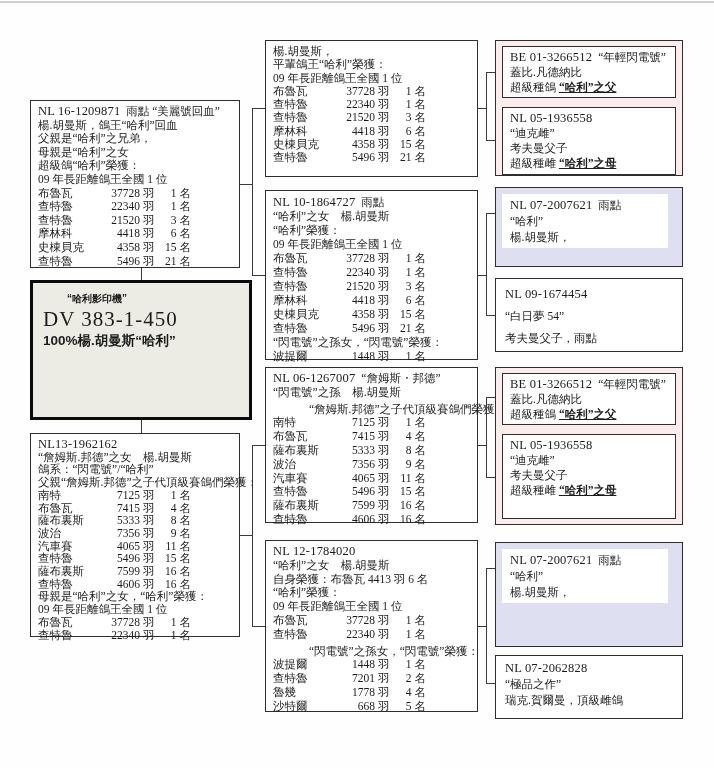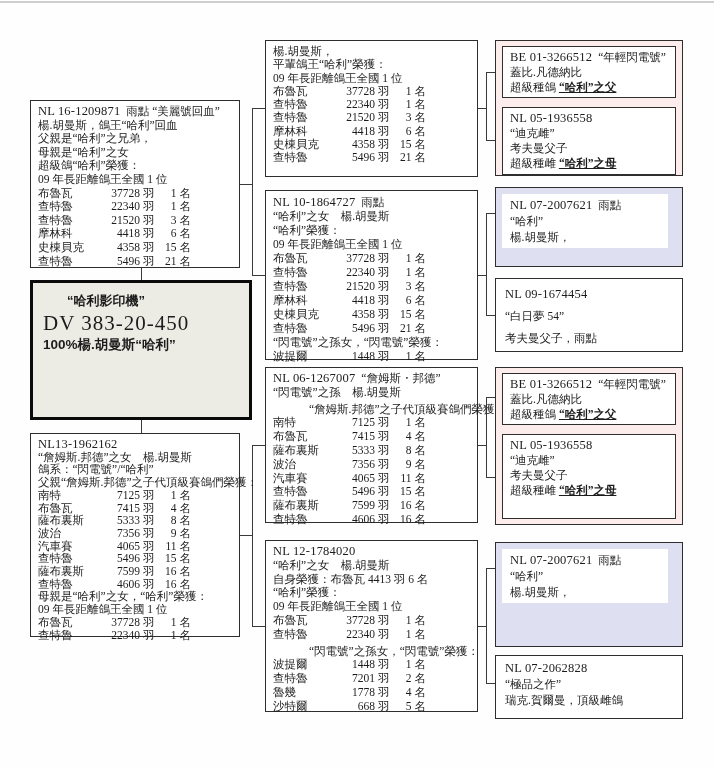--- a/index.html
+++ b/index.html
@@ -13,21 +13,21 @@
   .tag{margin-left:6px;}
   .ln{white-space:nowrap;}
   .rrow{display:flex;white-space:nowrap;}
   .r-race{display:inline-block;width:62px;}
   .r-count{display:inline-block;width:40px;text-align:right;margin-right:3px;}
   .r-rank{display:inline-block;width:22px;text-align:right;margin-right:3px;}
   .gap{margin-top:3px;margin-left:36px;}
   
   .mainbox{position:absolute;left:30px;top:280px;width:222px;height:140px;background:#edece4;
            border:3px solid #0a0a0a;box-sizing:border-box;padding:9px 10px;}
-  .main-title{font-weight:bold;font-size:13px;margin-left:24px;
+  .main-title{font-weight:bold;font-size:10px;margin-left:24px;
               font-family:"Liberation Sans","DejaVu Sans",sans-serif;}
   .main-ring{font-size:21px;letter-spacing:1px;margin-top:1px;}
   .main-sub{font-weight:bold;font-size:13.5px;font-family:"Liberation Sans","DejaVu Sans",sans-serif;}
   
   .wrap-pink{position:absolute;background:#fcecec;border:1px solid #2e2e2e;box-sizing:border-box;
              padding:5px 6px;display:flex;flex-direction:column;}
   .inner{background:#fff;border:1px solid #2e2e2e;box-sizing:border-box;
          padding:3px 7px;font-size:11.5px;line-height:15px;}
   .inner + .inner{margin-top:9px;}
   .lavender{position:absolute;background:#dee0f2;border:1px solid #2e2e2e;box-sizing:border-box;}
@@ -127,21 +127,21 @@
           <span class="r-count">5496</span>
           <span class="r-unit">羽</span>
           <span class="r-rank">21</span>
           <span class="r-unit">名</span>
         </div>
       </div>
   </div>
 
   <div class="mainbox">
     <div class="main-title">“哈利影印機”</div>
-    <div class="main-ring">DV 383-20-450</div>
+    <div class="main-ring">DV 383-1-450</div>
     <div class="main-sub">100%楊.胡曼斯“哈利”</div>
   </div>
 
   <div class="box" style="left:30px;top:433px;width:210px;height:204px;line-height:12.7px">
     <div class="hdr"><span class="id">NL13-1962162</span></div>
     <div class="ln">“詹姆斯.邦德”之女　楊.胡曼斯</div>
     <div class="ln">鴿系：“閃電號”/“哈利”</div>
     <div class="ln">父親“詹姆斯.邦德”之子代頂級賽鴿們榮獲：</div>
     <div>
         <div class="rrow">

